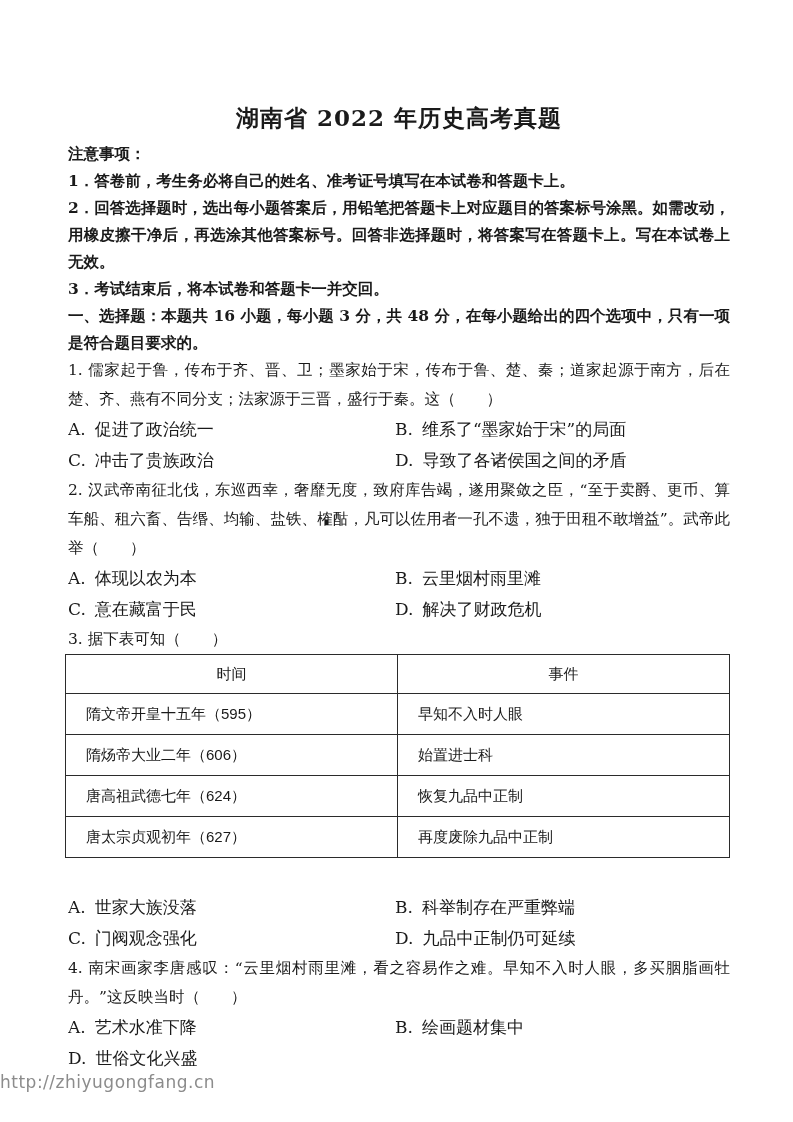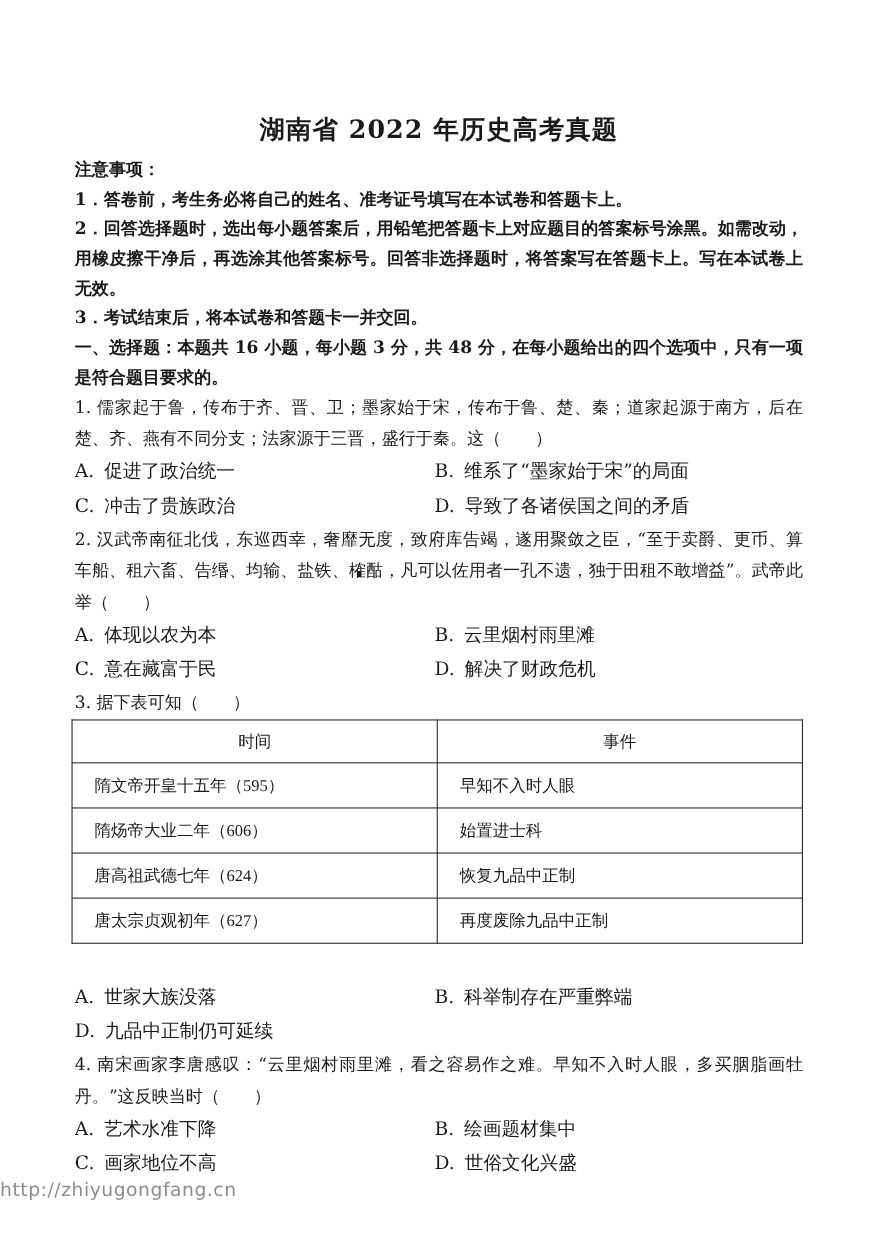--- a/index.html
+++ b/index.html
@@ -51,21 +51,21 @@
     border-collapse: collapse;
     table-layout: fixed;
     width: 665px;
     margin-left: -3px;
     margin-bottom: 34px;
   }
   .extable th, .extable td {
     border: 1.5px solid #2b2b2b;
     font-size: 15px;
     font-weight: normal;
-    font-family: Liberation Serif, serif;
+    font-family: Liberation Sans, sans-serif;
   }
   .extable th {
     height: 39px;
     text-align: center;
     vertical-align: middle;
   }
   .extable td {
     height: 41px;
     padding-left: 20px;
     vertical-align: middle;
@@ -145,29 +145,29 @@
         </tr>
         <tr>
           <td>唐太宗贞观初年（627）</td>
           <td>再度废除九品中正制</td>
         </tr>
       </tbody>
     </table>
     <div class="opts">
       <div class="opt"><span class="ol">A.</span><span>世家大族没落</span></div>
       <div class="opt"><span class="ol">B.</span><span>科举制存在严重弊端</span></div>
+      <div class="opt"><span class="ol">C.</span><span>门阀观念强化</span></div>
       <div class="opt"><span class="ol">D.</span><span>九品中正制仍可延续</span></div>
     </div>
   </div>
 
   <div class="q">
     <p class="stem">4. 南宋画家李唐感叹：“云里烟村雨里滩，看之容易作之难。早知不入时人眼，多买胭脂画牡丹。”这反映当时（　　）</p>
     <div class="opts">
       <div class="opt"><span class="ol">A.</span><span>艺术水准下降</span></div>
       <div class="opt"><span class="ol">B.</span><span>绘画题材集中</span></div>
-      <div class="opt"><span class="ol">C.</span><span>画家地位不高</span></div>
       <div class="opt"><span class="ol">D.</span><span>世俗文化兴盛</span></div>
     </div>
   </div>
 
   <div class="footer">http://zhiyugongfang.cn</div>
 
 </div>
 
 </body></html>

